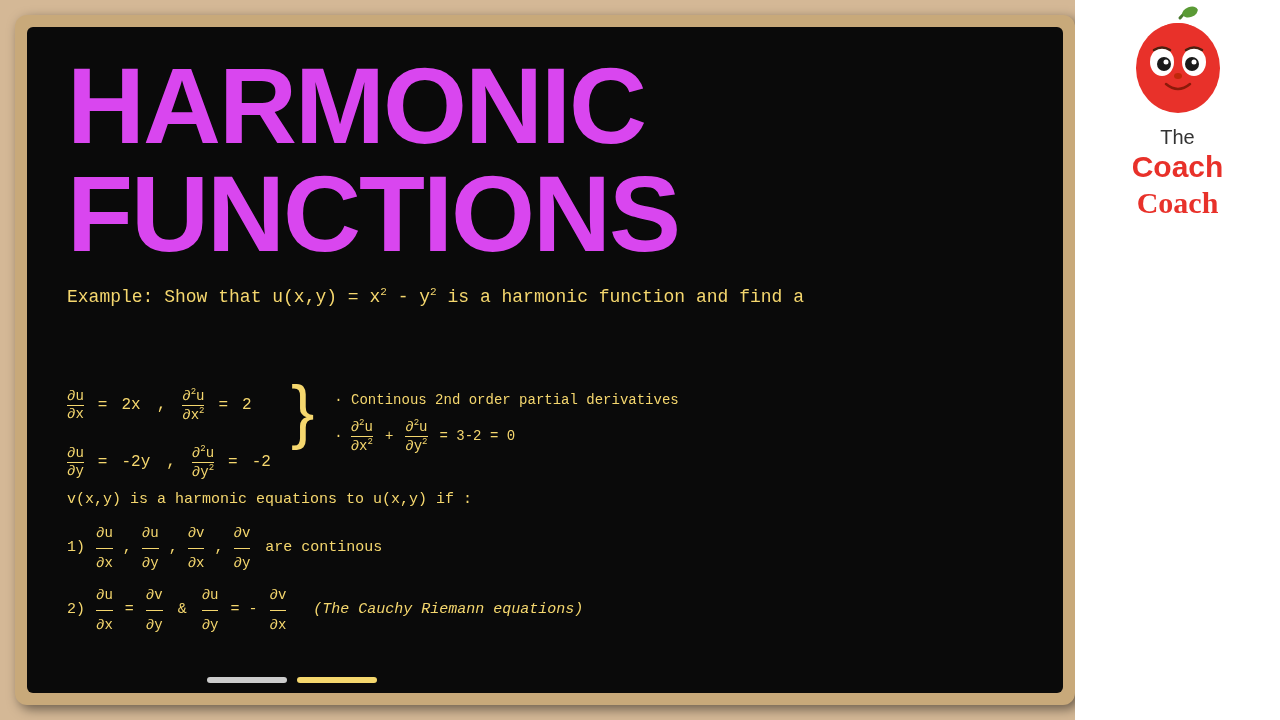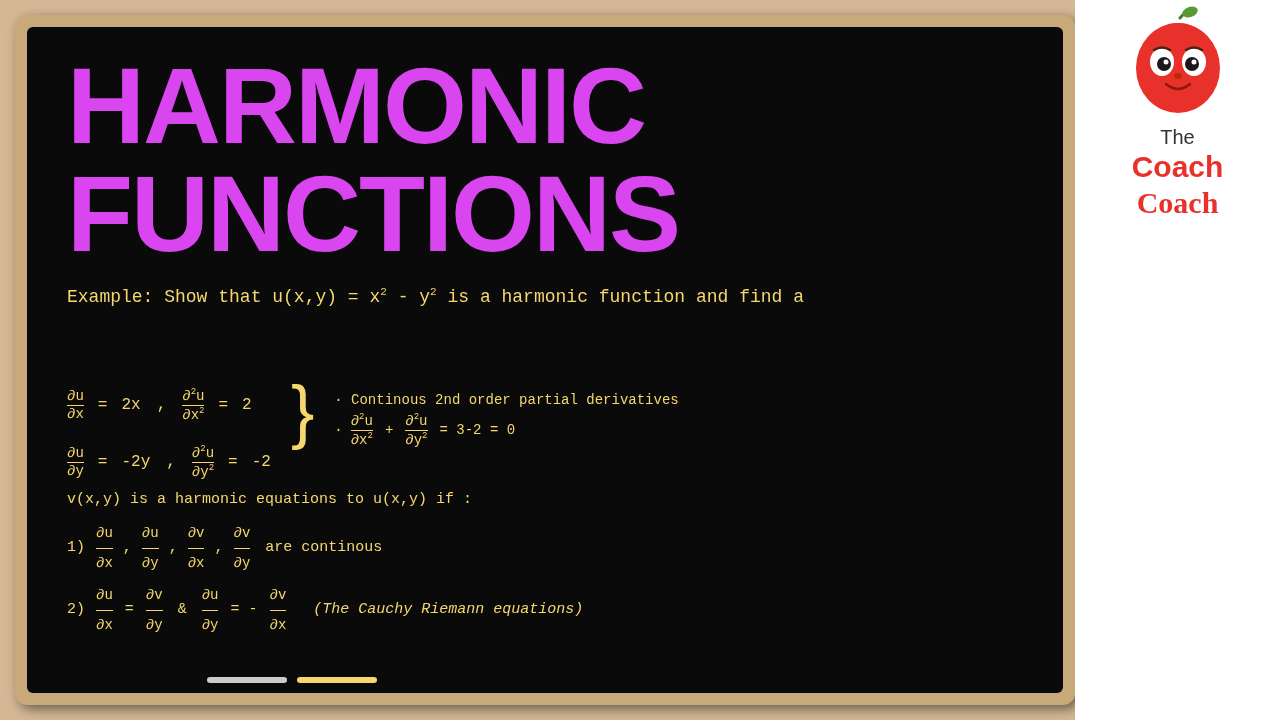--- a/index.html
+++ b/index.html
@@ -130,21 +130,21 @@
       justify-content: center;
       font-size: 60px;
       color: #f5d76e;
       line-height: 1;
       margin: 0 10px;
     }
 
     .bullet-points {
       display: flex;
       flex-direction: column;
-      gap: 4px;
+      gap: 10px;
       color: #f5d76e;
       font-family: 'Courier New', monospace;
       font-size: 14px;
       padding-top: 5px;
     }
 
     .bullet-item {
       display: flex;
       align-items: center;
       gap: 6px;

